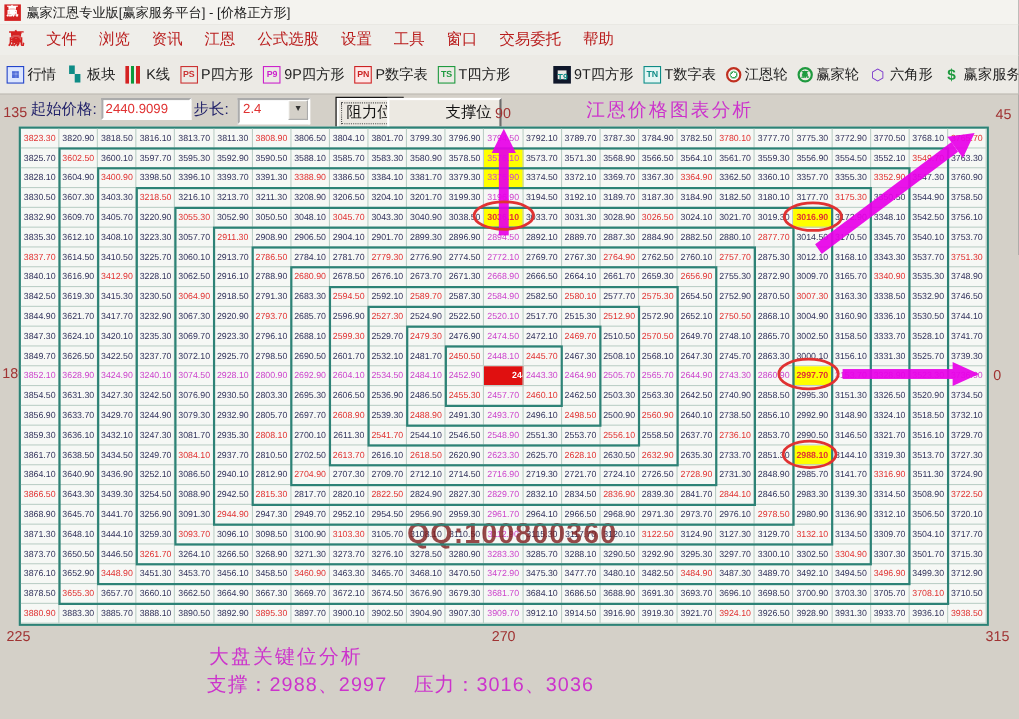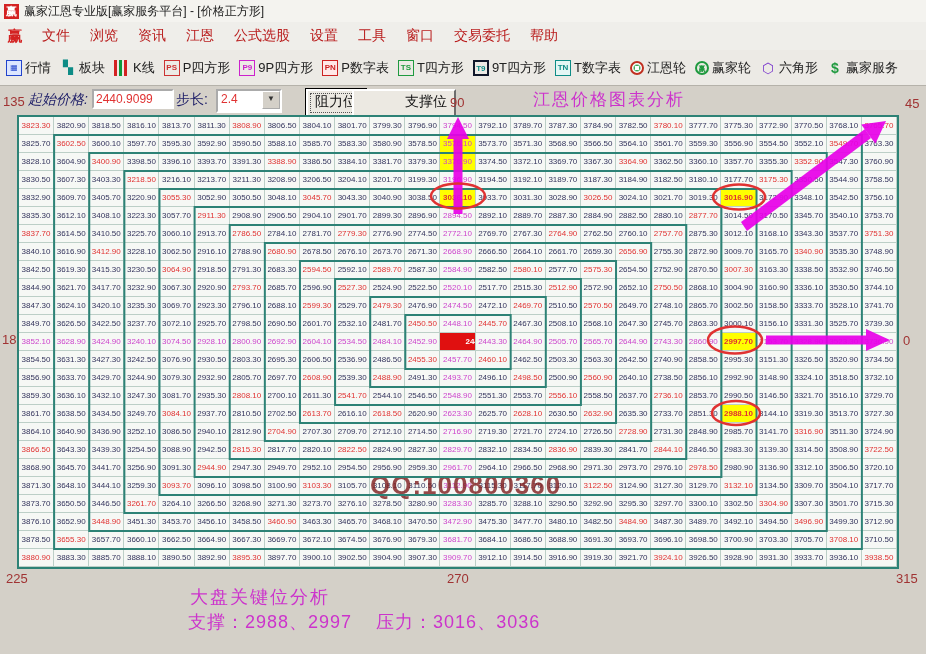--- a/index.html
+++ b/index.html
@@ -15,21 +15,21 @@
   .tb-item{display:flex;align-items:center;margin-right:9px;cursor:default;}
   .tb-label{font-size:13px;color:#222;margin-left:3px;white-space:nowrap;}
   .tbicon{display:inline-block;width:16px;height:16px;font-size:8px;font-weight:bold;text-align:center;line-height:14px;box-sizing:border-box;}
   .i-market{border:1px solid #2244cc;background:linear-gradient(#dce6ff,#dce6ff);color:#2244cc;}
   .i-blocks{color:#0e8c86;font-size:13px;line-height:16px;}
   .i-kline{background:repeating-linear-gradient(90deg,#d42222 0 3px,#eceae5 3px 5px,#0a9a3c 5px 8px,#eceae5 8px 10px,#d42222 10px 13px,#eceae5 13px 16px);}
   .i-ps{border:1px solid #cc3333;color:#cc3333;}
   .i-p9{border:1px solid #cc22cc;color:#cc22cc;}
   .i-pn{border:1px solid #cc2222;color:#cc2222;background:#ffe8e8;}
   .i-ts{border:1px solid #1f9a3f;color:#1f9a3f;}
-  .i-t9{border:2px solid #0f172a;color:#0e8c86;}
+  .i-t9{border:4px solid #0f172a;color:#0e8c86;margin-left:30px;}
   .i-tn{border:1px solid #0e8c86;color:#0e8c86;background:#e4f6f4;}
   .i-wheel{border:2px solid #c03020;border-radius:50%;width:14px;height:14px;background:radial-gradient(#fff 30%,#1f9a3f 32%,#fff 60%);}
   .i-wwheel{border:2px solid #1f9a3f;border-radius:50%;width:14px;height:14px;color:#1f9a3f;font-size:7px;line-height:11px;}
   .i-hex{color:#7733cc;font-size:14px;line-height:16px;}
   .i-svc{color:#1f9a3f;font-size:14px;line-height:16px;}
   
   .controls{position:absolute;left:0;top:86px;width:926px;height:29px;}
   .ctl-label{position:absolute;font-size:14px;color:#22226a;top:5px;}
   .angle-label{position:absolute;font-size:13px;color:#a03333;}
   .price-input{position:absolute;left:92px;top:3px;width:74px;height:16px;border:2px inset #fff;background:#fff;color:#e03232;font-size:12px;font-family:"Liberation Sans",sans-serif;padding:0 2px;}
@@ -132,21 +132,21 @@
         <span class="tb-label">六角形</span>
       </div>
       <div class="tb-item">
         <span class="tbicon i-svc">$</span>
         <span class="tb-label">赢家服务</span>
       </div>
     </div>
 
   <div class="controls">
     <span class="angle-label" style="left:3px;top:8px;">135</span>
-    <span class="ctl-label" style="left:28px;font-style:italic;">起始价格:</span>
+    <span class="ctl-label" style="left:28px;">起始价格:</span>
     <input class="price-input" value="2440.9099" style="">
     <span class="ctl-label" style="left:176px;">步长:</span>
     <div class="step-select">
       <span class="step-value">2.4</span>
       <span class="step-btn">▼</span>
     </div>
     <div class="btn focused" style="left:306px;">阻力位</div>
     <div class="btn" style="left:352px;padding-left:44px;">支撑位</div>
     <span class="angle-label" style="left:450px;top:9px;">90</span>
     <span class="chart-title">江恩价格图表分析</span>

